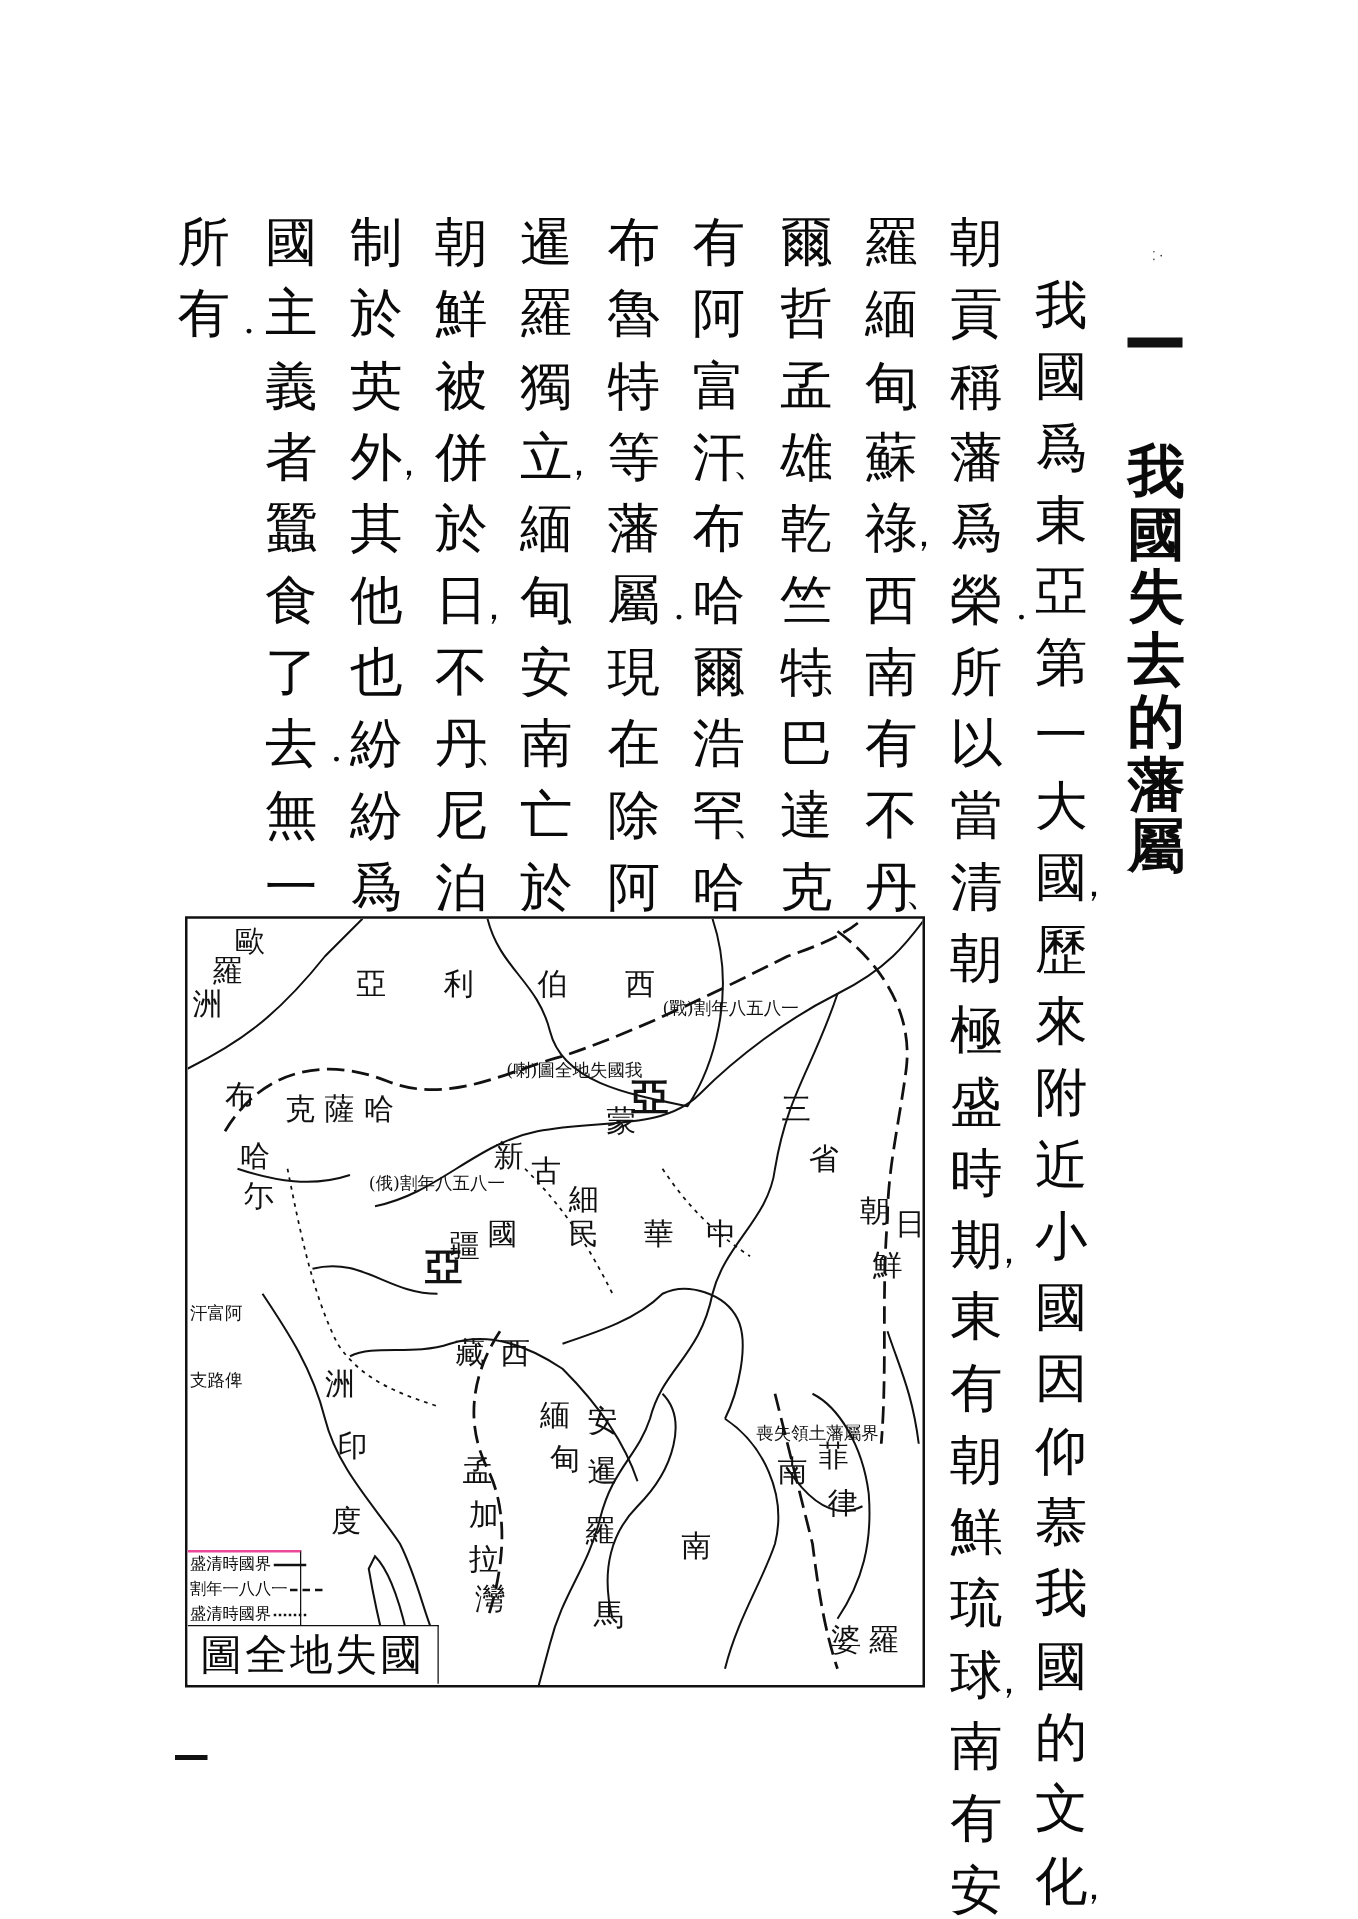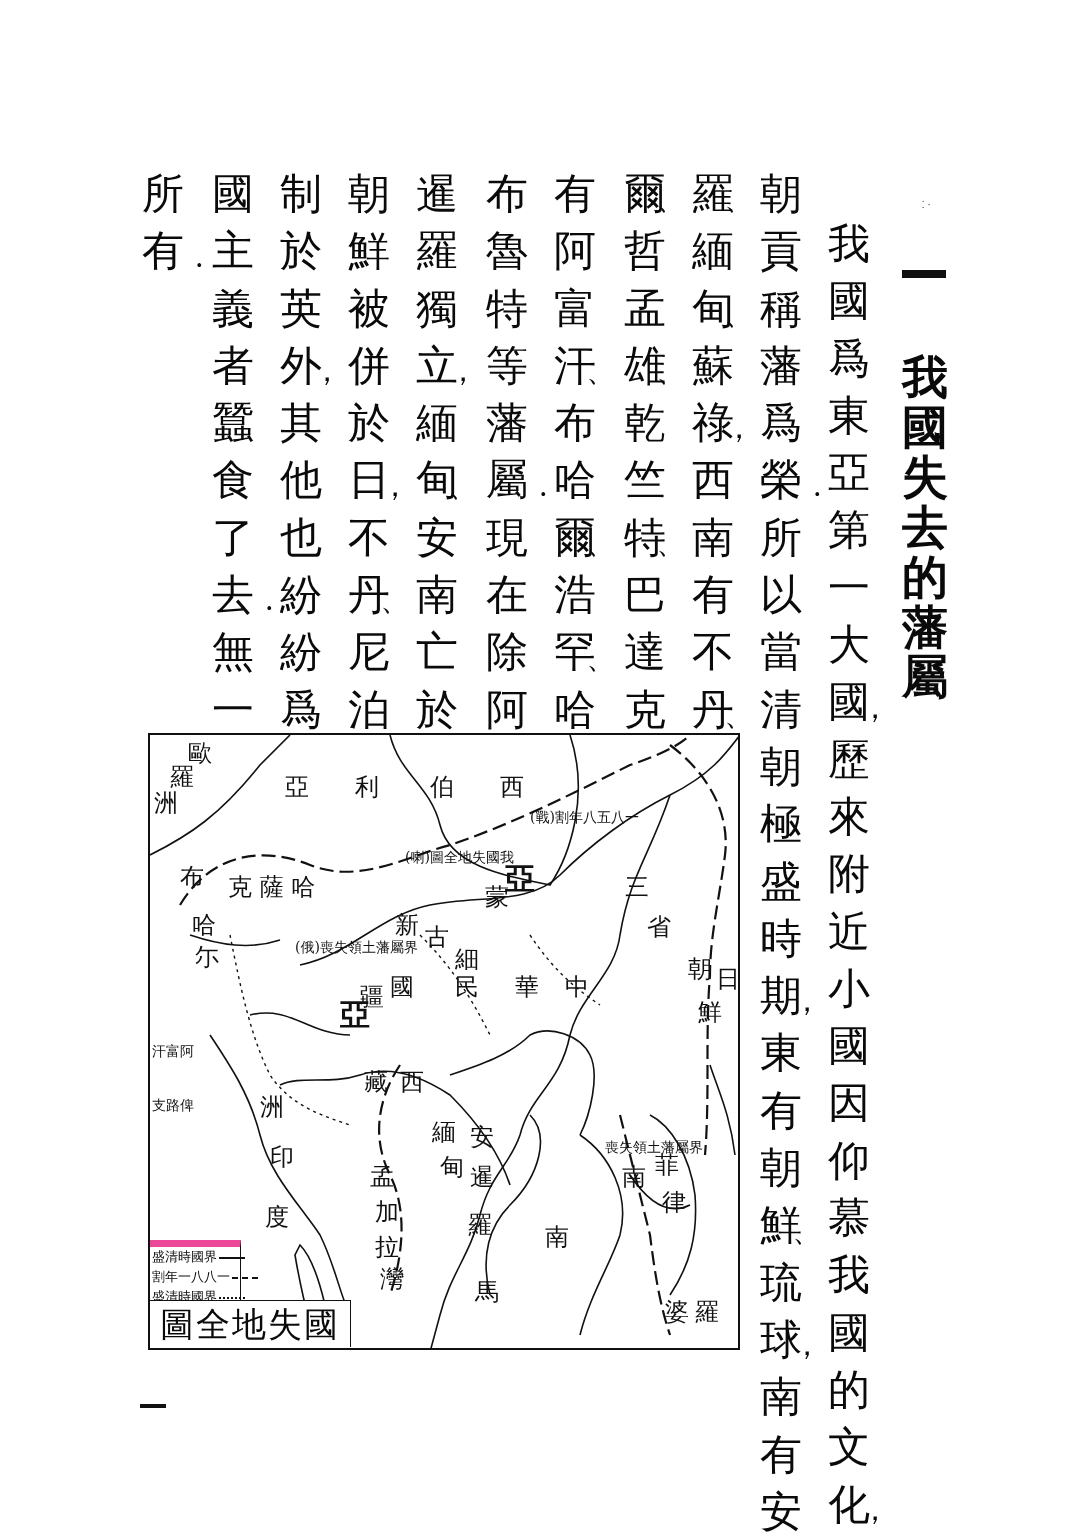--- a/index.html
+++ b/index.html
@@ -17,21 +17,21 @@
   .col span.ch { display:block; height:57.3px; position:relative; }
   .col .punct { position:absolute; right:-18px; bottom:8px; font-size:30px; line-height:30px; }
 
   .map { position:absolute; left:148px; top:733px; width:592px; height:617px;
          border:2px solid #111; box-sizing:border-box; background:#fff; overflow:hidden; }
   .map svg { position:absolute; left:0; top:0; }
   .maplabel { position:absolute; font-size:24px; line-height:24px; color:#111; }
   .maplabel.big { font-size:30px; font-weight:bold; }
   .maplabel.sm { font-size:14px; }
   .legend { position:absolute; left:0; top:505px; width:90px; height:60px;
-            border-top:7px solid #ec4899; border-right:1px solid #111; background:#fff; }
+            border-top:2px solid #ec4899; border-right:1px solid #111; background:#fff; }
   .legend .row { font-size:13px; line-height:20px; padding-left:2px; white-space:nowrap; }
   .legend .row .ln { display:inline-block; width:26px; border-top:2px solid #111; vertical-align:middle; margin-left:2px; }
   .legend .row .ln.dash { border-top:2px dashed #111; }
   .legend .row .ln.dot { border-top:2px dotted #111; }
   .maptitle { position:absolute; left:0; top:565px; width:200px; height:46px;
               border-top:1px solid #111; border-right:1px solid #111; background:#fff;
               font-size:34px; line-height:46px; text-align:center; letter-spacing:2px; }
   .pageno { position:absolute; left:140px; top:1404px; width:26px; height:4px; background:#111; }
   .dots { position:absolute; left:922px; top:197px; font-size:10px; color:#333; }
 </style>
@@ -303,23 +303,23 @@
     <div class="maplabel" style="left:395px;top:490px;">南</div>
     <div class="maplabel" style="left:320px;top:430px;">暹</div>
     <div class="maplabel" style="left:318px;top:478px;">羅</div>
     <div class="maplabel" style="left:325px;top:545px;">馬</div>
     <div class="maplabel" style="left:472px;top:430px;">南</div>
     <div class="maplabel" style="left:505px;top:418px;">菲</div>
     <div class="maplabel" style="left:512px;top:455px;">律</div>
     <div class="maplabel" style="left:515px;top:565px;">婆</div>
     <div class="maplabel" style="left:545px;top:565px;">羅</div>
 
-    <div class="maplabel sm" style="left:380px;top:70px;">(戰)割年八五八一</div>
+    <div class="maplabel sm" style="left:380px;top:60px;">(戰)割年八五八一</div>
     <div class="maplabel sm" style="left:255px;top:110px;">(喇)圖全地失國我</div>
-    <div class="maplabel sm" style="left:145px;top:200px;">(俄)喪失領土藩屬界</div>
+    <div class="maplabel sm" style="left:145px;top:200px;">(俄)割年八五八一</div>
     <div class="maplabel sm" style="left:455px;top:400px;">喪失領土藩屬界</div>
 
     <div class="legend">
       <div class="row"><span>盛清時國界</span><span class="ln"></span></div>
       <div class="row"><span>割年一八八一</span><span class="ln dash"></span></div>
       <div class="row"><span>盛清時國界</span><span class="ln dot"></span></div>
     </div>
     <div class="maptitle">圖全地失國我</div>
   </div>
 

